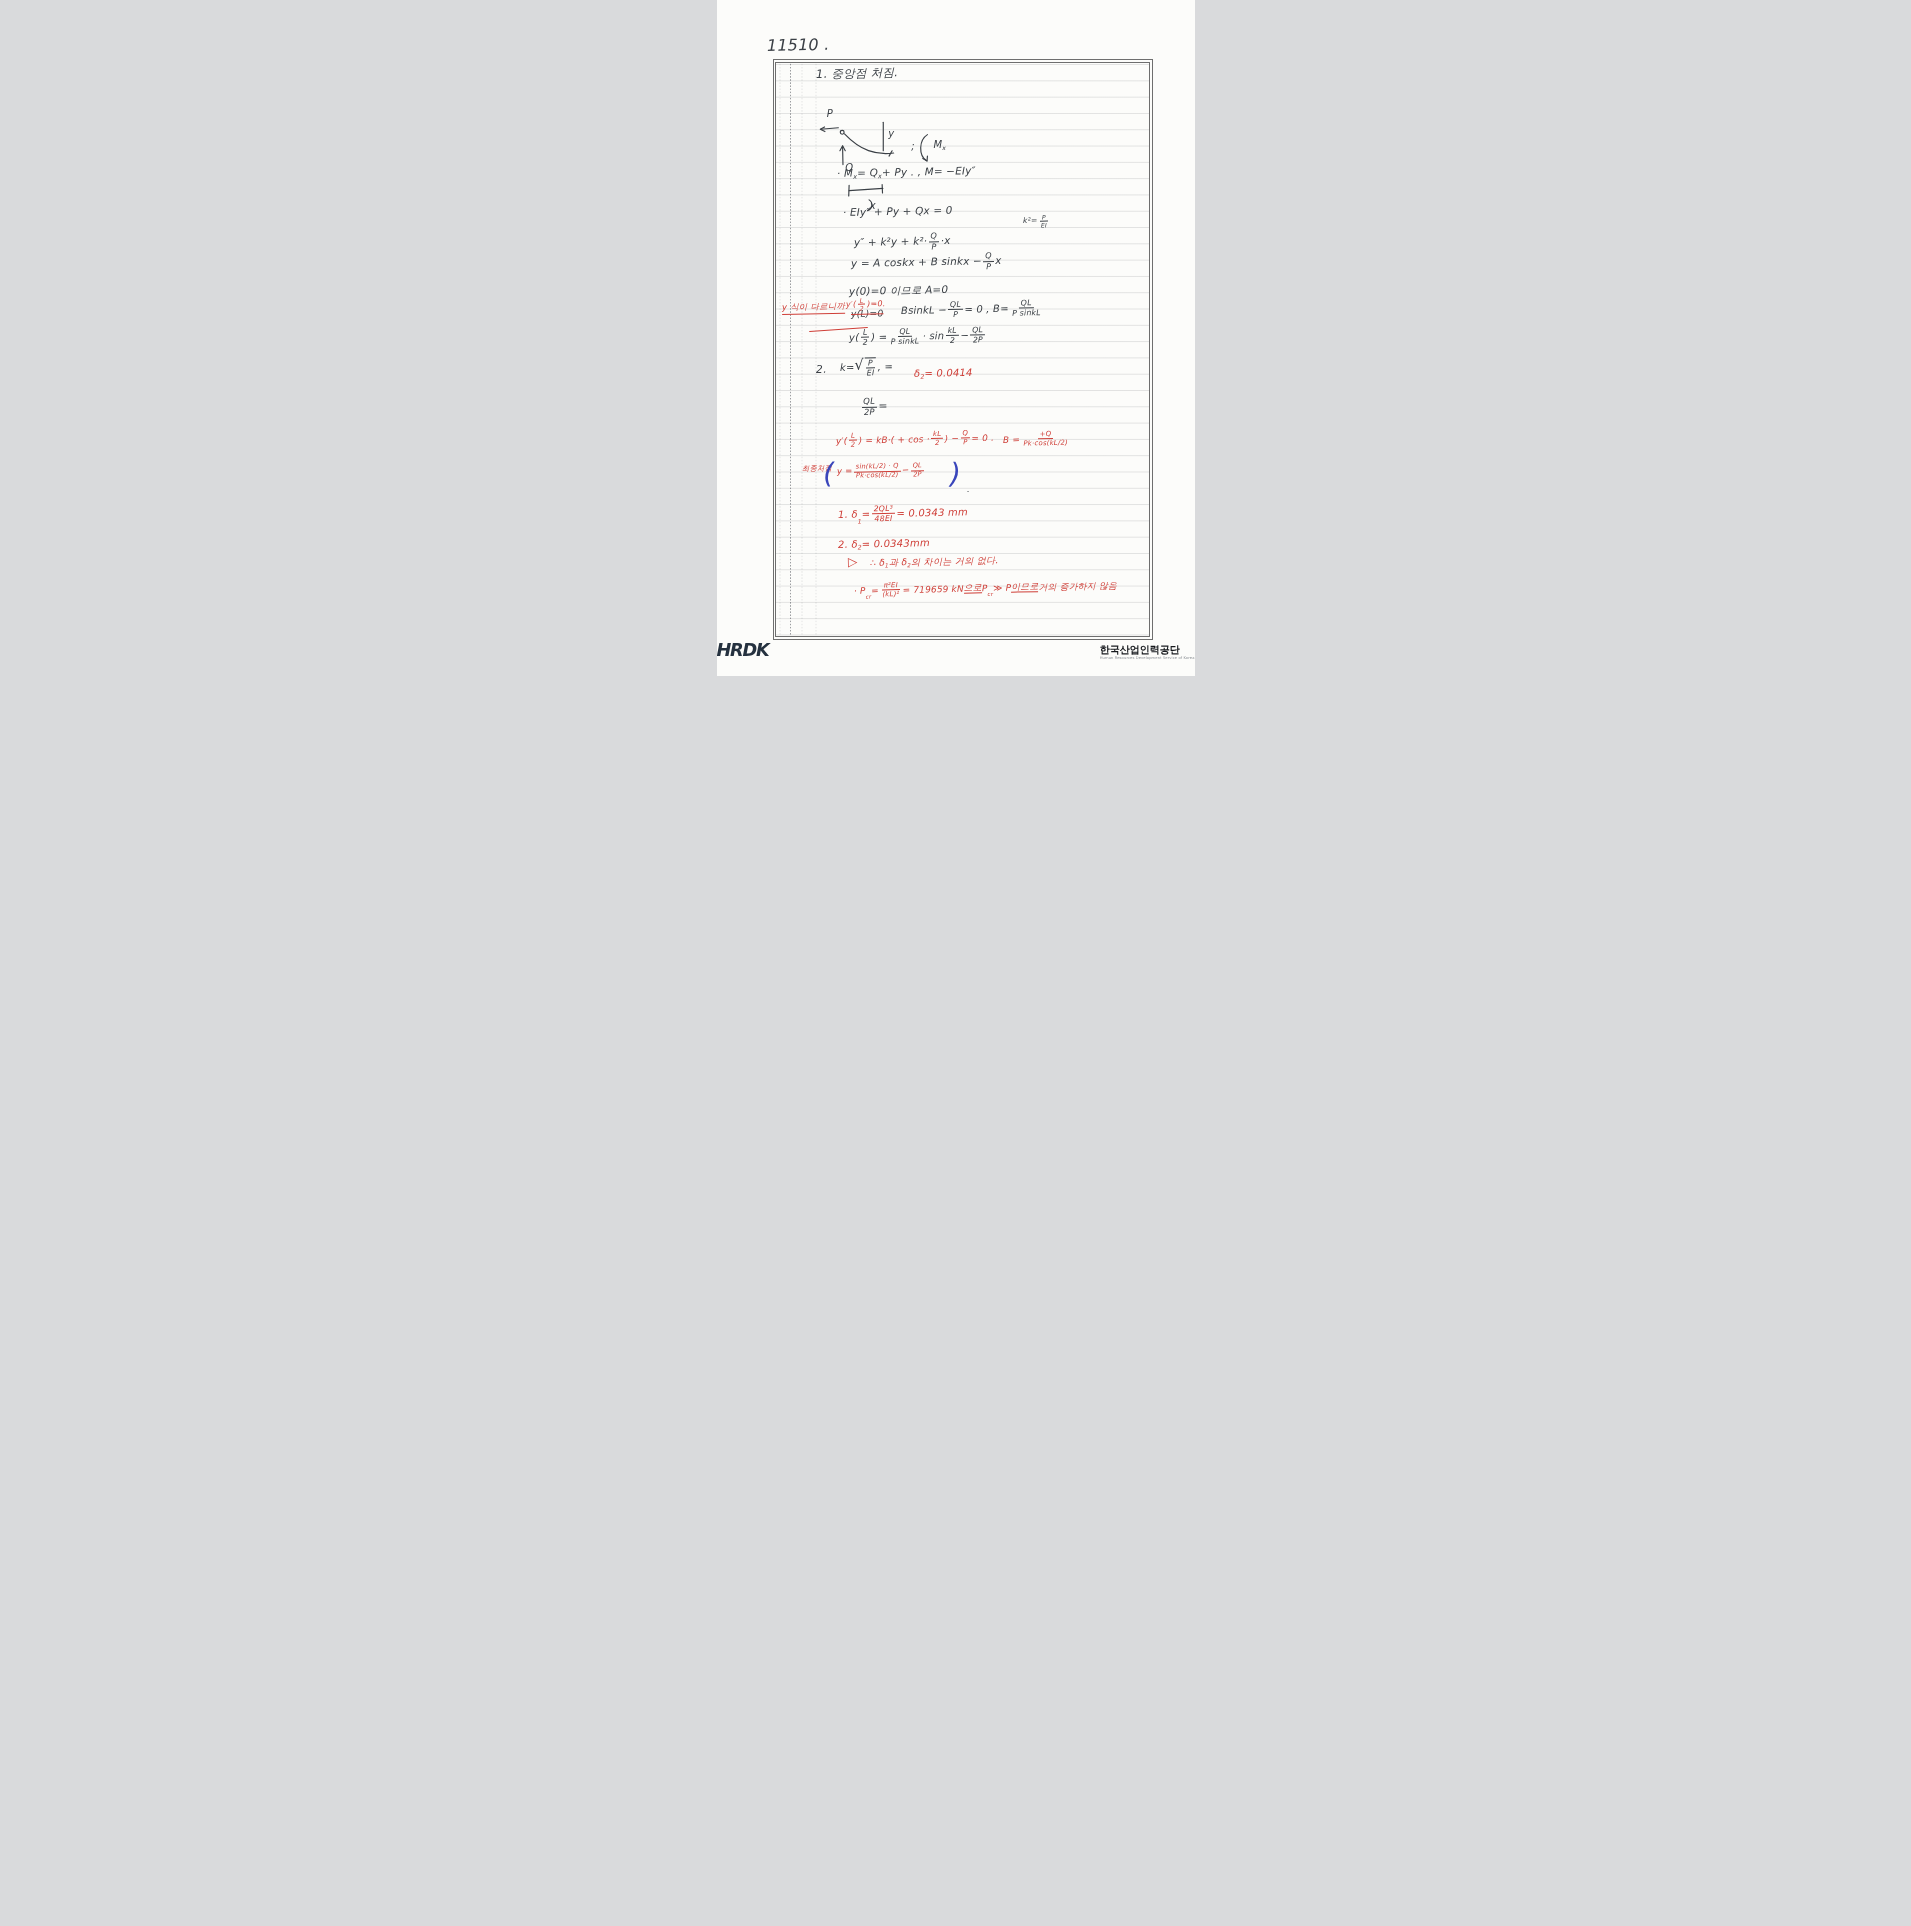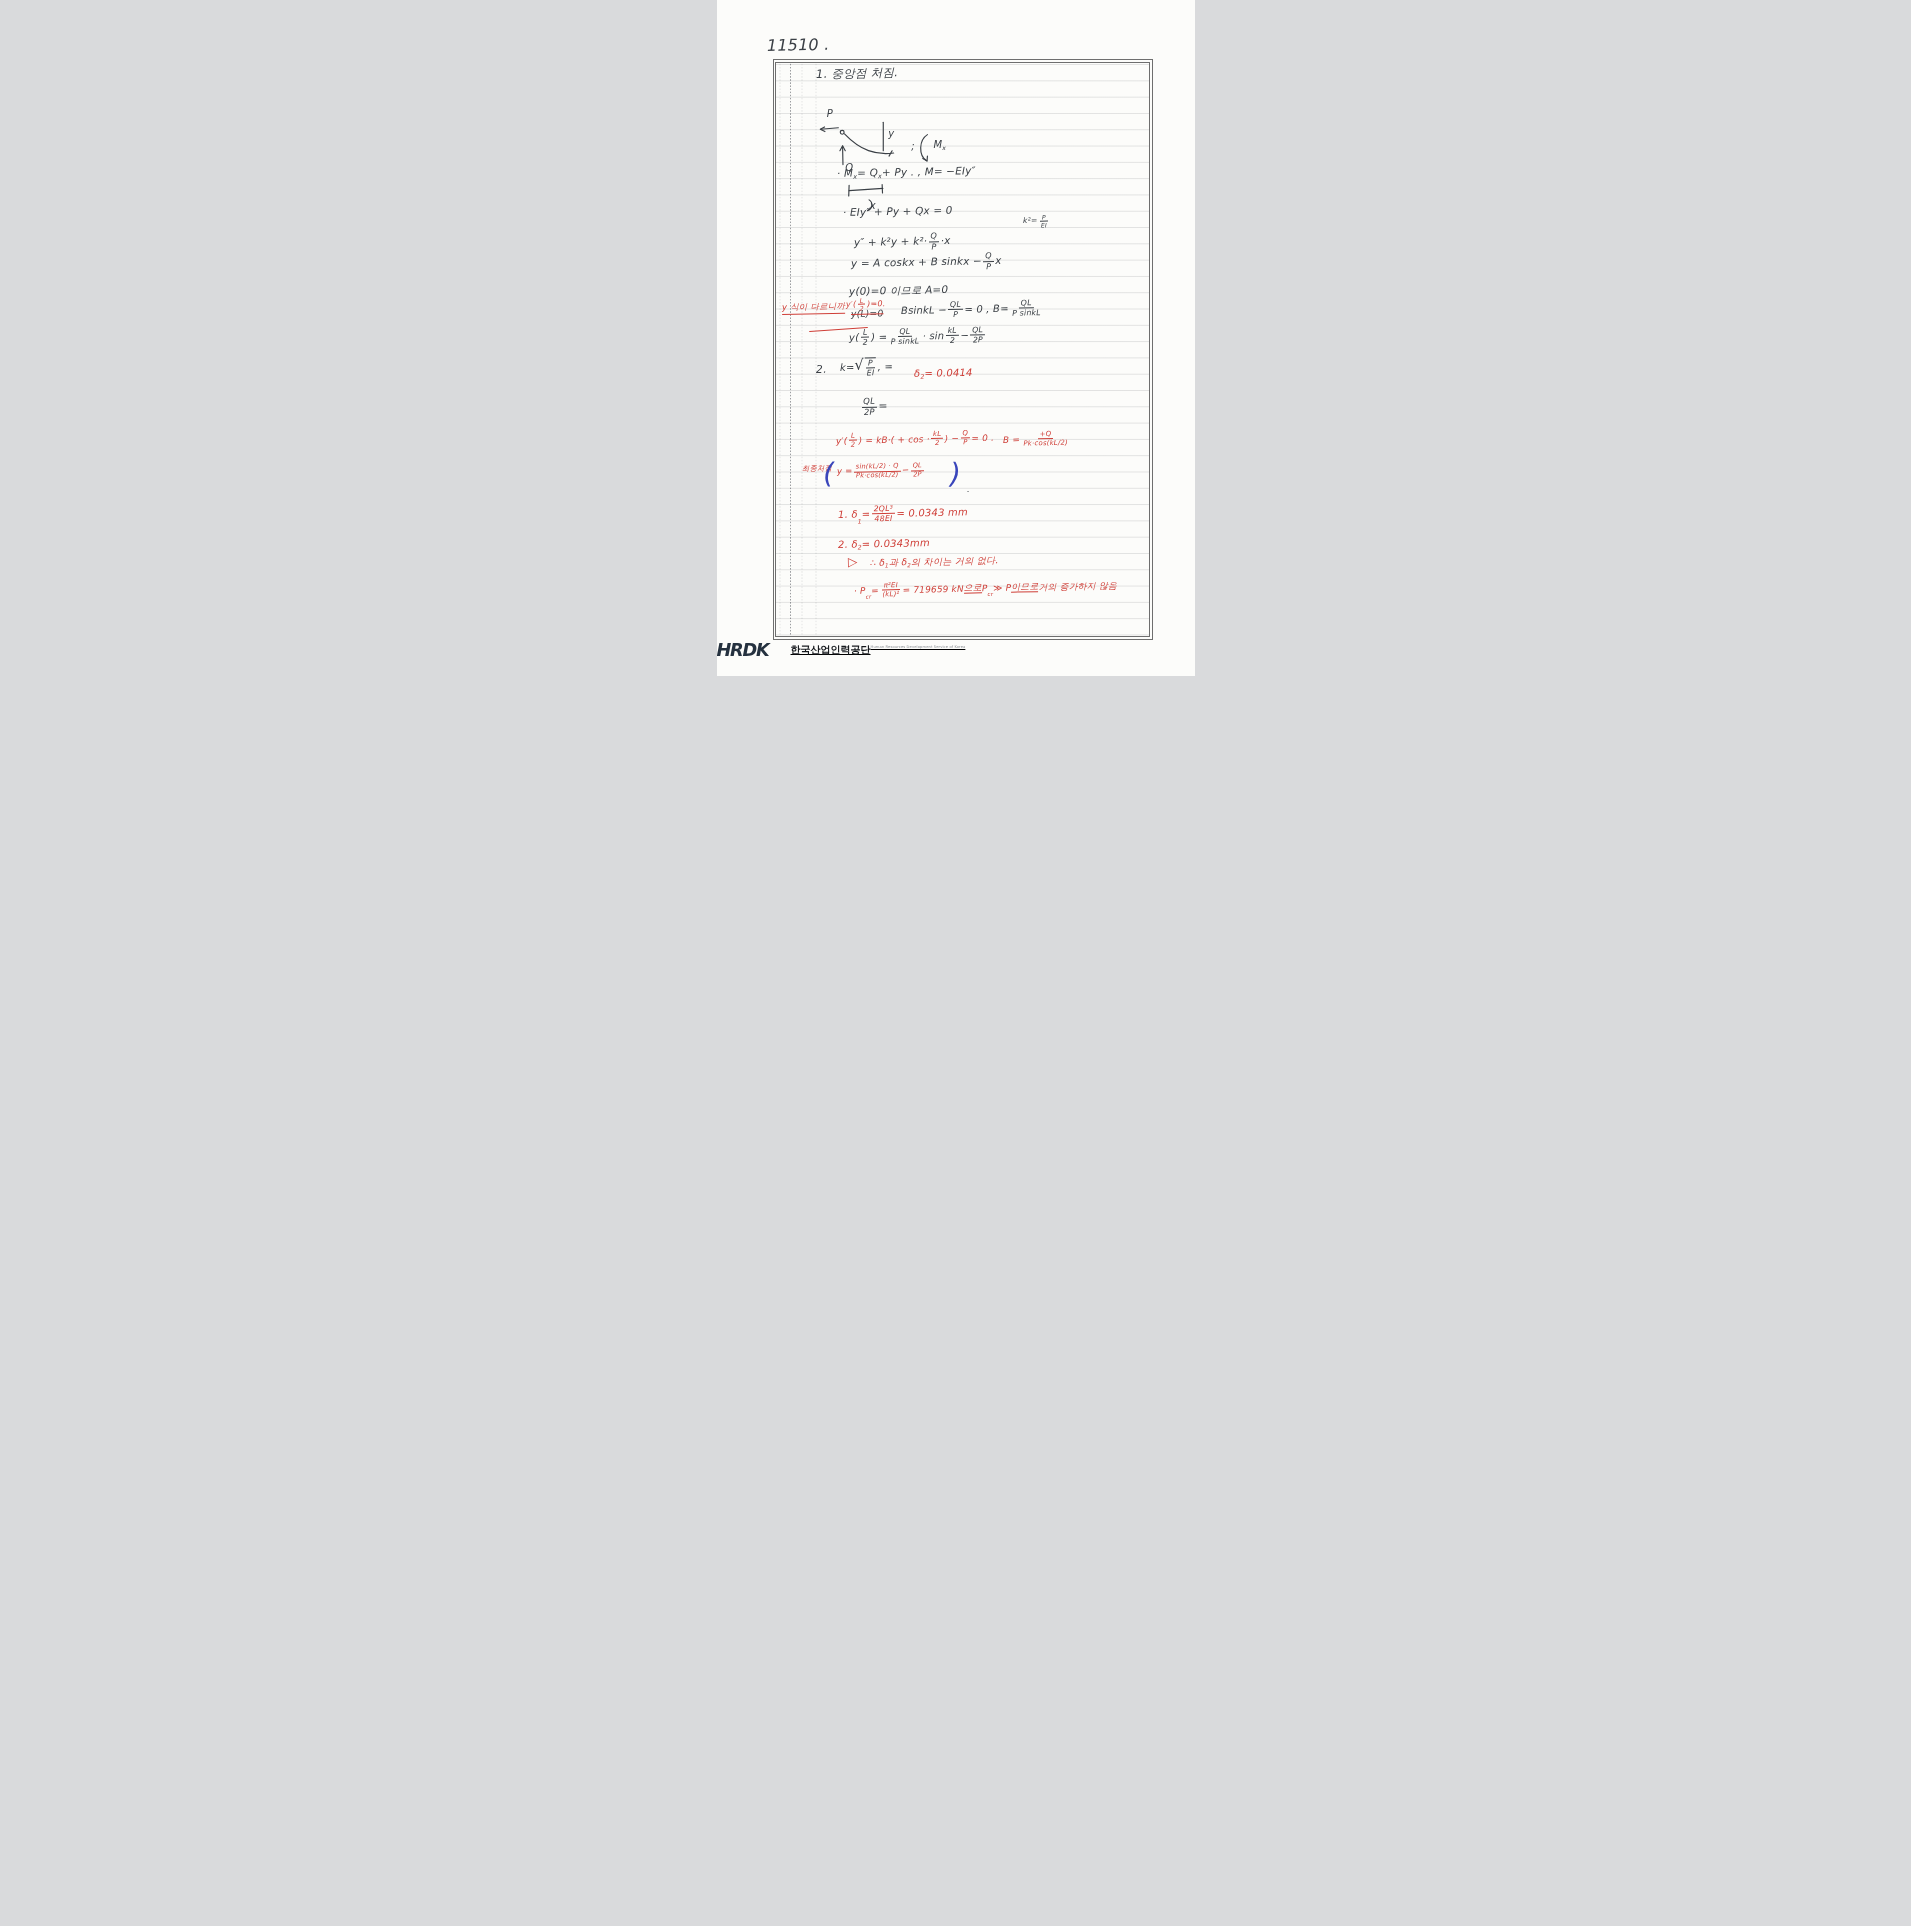--- a/index.html
+++ b/index.html
@@ -43,23 +43,23 @@
   .fr .d{padding:0 1.9px;}
   .sq{display:inline-flex;align-items:flex-start;}
   .sq .rad{font-size:1.45em;line-height:1.05;margin-right:-0.8px;}
   .sq .fr{border-top:1px solid currentColor;}
   
   .sketch{stroke:var(--ink,#3b4046);stroke-width:3;fill:none;stroke-linecap:round;stroke-linejoin:round;}
   .dlabel{font-style:italic;font-size:26px;fill:var(--ink,#3b4046);font-family:"DejaVu Sans",sans-serif;}
   .dlabel-sub{font-size:16px;}
   .red-stroke{position:absolute;background:var(--red,#cf3e37);border-radius:0.8px;}
   
-  .footer{position:absolute;left:0;right:0;top:642px;display:flex;justify-content:flex-start;align-items:flex-start;gap:22px;}
+  .footer{position:absolute;left:0;right:0;top:642px;display:flex;justify-content:space-between;align-items:flex-start;gap:7px;}
   .logo{font-weight:bold;font-size:17.7px;letter-spacing:-1.2px;color:var(--logo,#25313f);line-height:1;font-style:italic;}
-  .org-wrap{display:flex;flex-direction:row;padding-top:1.5px;text-decoration:underline;}
+  .org-wrap{display:flex;flex-direction:column;padding-top:1.5px;}
   .org{font-weight:bold;font-size:10px;color:#15181c;line-height:1.1;}
   .sub{font-size:3.7px;color:#8a8f94;margin-top:1.2px;letter-spacing:0.1px;}
 </style>
 </head>
 <body>
 
 <div class="stage">
   <div class="sheet">
 
     <div class="frame">

